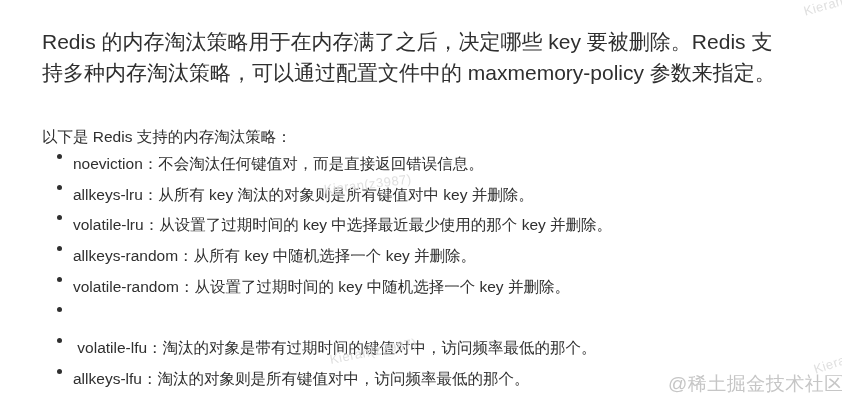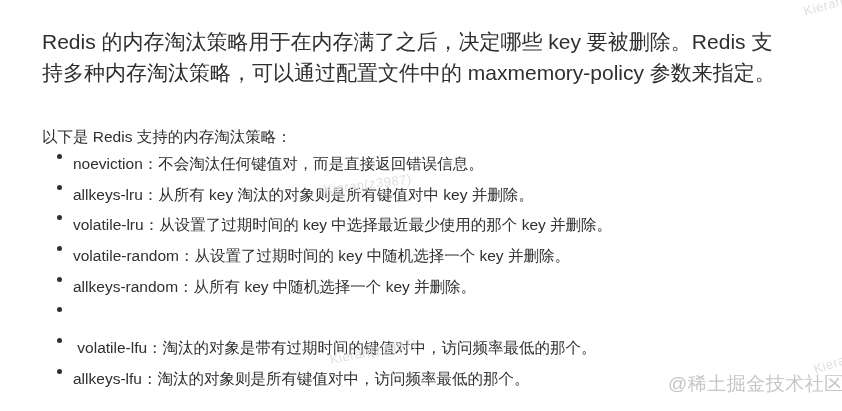--- a/index.html
+++ b/index.html
@@ -94,25 +94,25 @@
     <li class="policy-item">
       <span class="dot"></span>
       <span class="policy-text">allkeys-lru：从所有 key 淘汰的对象则是所有键值对中 key 并删除。</span>
     </li>
     <li class="policy-item">
       <span class="dot"></span>
       <span class="policy-text">volatile-lru：从设置了过期时间的 key 中选择最近最少使用的那个 key 并删除。</span>
     </li>
     <li class="policy-item">
       <span class="dot"></span>
-      <span class="policy-text">volatile-random：从设置了过期时间的 key 中随机选择一个 key 并删除。</span>
+      <span class="policy-text">allkeys-random：从所有 key 中随机选择一个 key 并删除。</span>
     </li>
     <li class="policy-item">
       <span class="dot"></span>
-      <span class="policy-text">allkeys-random：从所有 key 中随机选择一个 key 并删除。</span>
+      <span class="policy-text">volatile-random：从设置了过期时间的 key 中随机选择一个 key 并删除。</span>
     </li>
     <li class="policy-item">
       <span class="dot"></span>
     </li>
     <li class="policy-item">
       <span class="dot"></span>
       <span class="policy-text"> volatile-lfu：淘汰的对象是带有过期时间的键值对中，访问频率最低的那个。</span>
     </li>
     <li class="policy-item">
       <span class="dot"></span>

